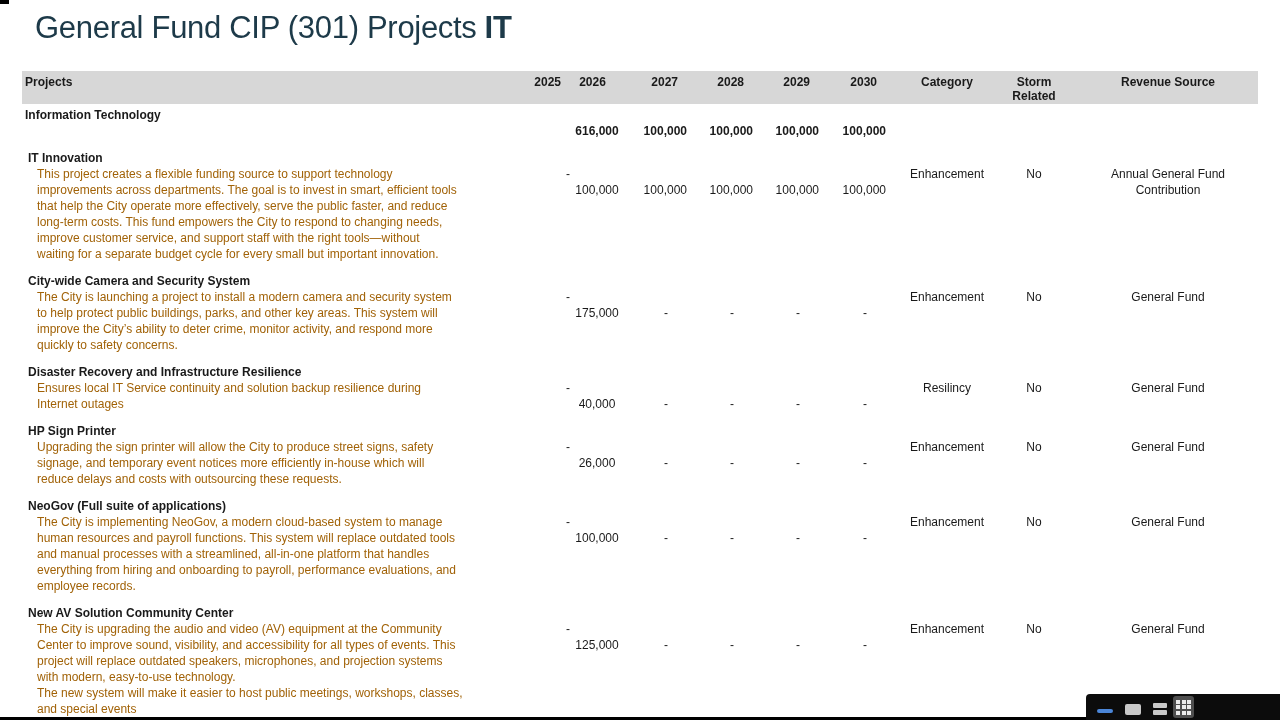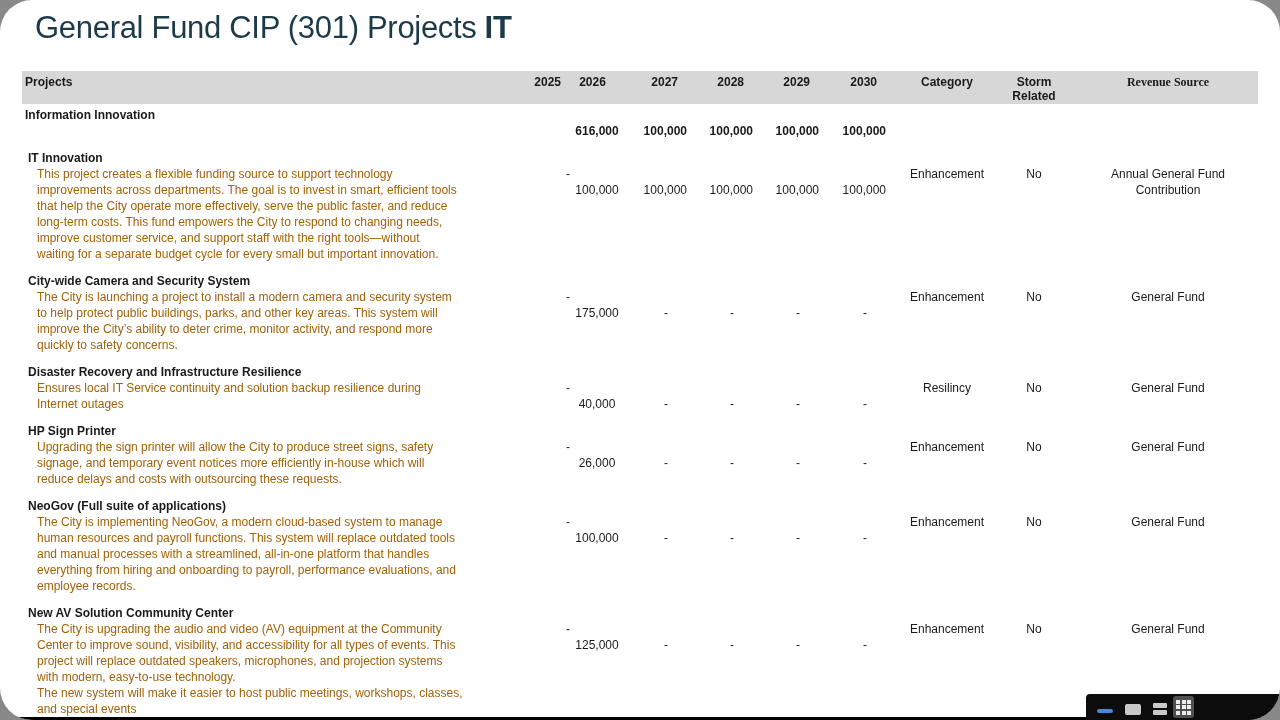--- a/index.html
+++ b/index.html
@@ -1,31 +1,31 @@
 <!DOCTYPE html>
 <html><head>
 <meta charset="utf-8">
 <style>
   html,body{margin:0;padding:0;background:#888;}
   .screen{position:relative;width:1280px;height:720px;background:#ffffff;overflow:hidden;
-          font-family:"Liberation Sans",sans-serif;color:#1a1a1a;border-radius:32px;}
+          font-family:"Liberation Sans",sans-serif;color:#1a1a1a;}
   .corner-mark{position:absolute;left:0;top:0;width:9px;height:4px;background:#000;}
   .page-title{position:absolute;left:35px;top:10px;font-size:31px;letter-spacing:-0.3px;
               color:#1d3a49;font-weight:normal;white-space:nowrap;}
   .page-title .t-bold{font-weight:bold;margin-left:8px;}
 
   
   .sheet{position:absolute;left:22px;top:0;width:1236px;height:720px;font-size:12px;line-height:16px;}
   .band{position:absolute;left:0;top:71px;width:1236px;height:33px;background:#d7d7d7;}
   .hcell{position:absolute;font-weight:bold;font-size:12px;line-height:14px;top:4px;}
   .h-projects{left:3px;}
   .hy{text-align:right;padding-right:9px;box-sizing:border-box;}
   .h-cat{left:868px;width:114px;text-align:center;}
   .h-storm{left:980px;width:64px;text-align:center;}
-  .h-rev{left:1049px;width:194px;text-align:center;font-family:Liberation Serif, serif;}
+  .h-rev{left:1049px;width:194px;text-align:center;}
 
   .rows{position:absolute;left:0;top:107px;width:1236px;}
   .section-title{font-weight:bold;padding-left:3px;height:16px;}
   .totals{position:relative;height:16px;}
   .project{position:relative;}
   .ptitle{font-weight:bold;padding-left:6px;margin-top:11px;height:16px;}
   .pbody{position:relative;}
   .pdesc{padding-left:15px;width:500px;white-space:pre-line;color:#a16207;}
 
   .cell{position:absolute;white-space:nowrap;}
@@ -75,21 +75,21 @@
       <span class="hcell hy cy2028">2028</span>
       <span class="hcell hy cy2029">2029</span>
       <span class="hcell hy cy2030">2030</span>
       <span class="hcell h-cat">Category</span>
       <span class="hcell h-storm">Storm Related</span>
       <span class="hcell h-rev">Revenue Source</span>
     </div>
 
     <div class="rows">
 
-      <div class="section-title">Information Innovation</div>
+      <div class="section-title">Information Technology</div>
 
       <div class="totals">
         <span class="cell cy2026 l1 bold">616,000</span>
         <span class="cell cy2027 l1 bold">100,000</span>
         <span class="cell cy2028 l1 bold">100,000</span>
         <span class="cell cy2029 l1 bold">100,000</span>
         <span class="cell cy2030 l1 bold">100,000</span>
       </div>
 
       <div class="project">

